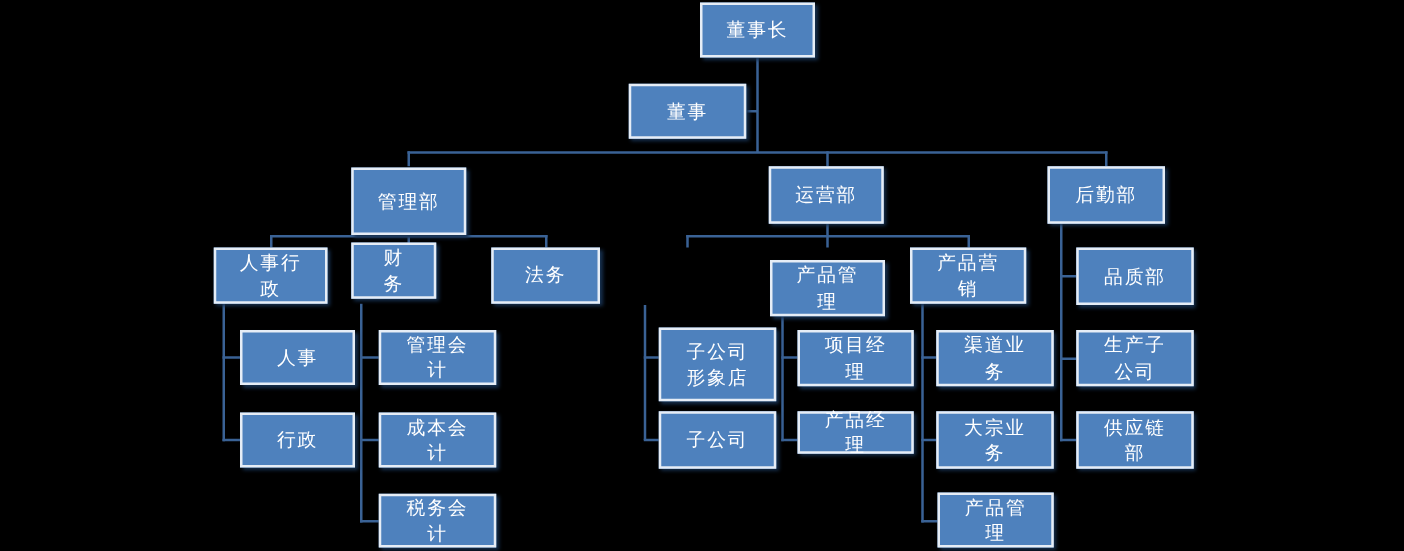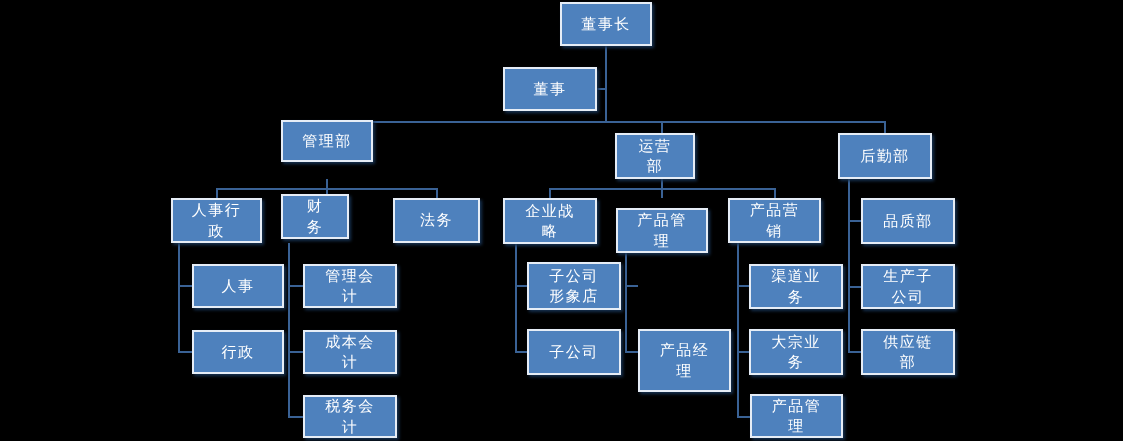--- a/index.html
+++ b/index.html
@@ -88,78 +88,78 @@
   <div class="conn" style="left:737px;top:351px;width:12px;height:2px"></div>
   <div class="conn" style="left:737px;top:416px;width:13px;height:2px"></div>
 
   <div class="node" style="left:560px;top:2px;width:92px;height:44px">
     <span>董事长</span>
   </div>
   <div class="node" style="left:503px;top:67px;width:94px;height:44px">
     <span>董事</span>
   </div>
 
-  <div class="node" style="left:281px;top:120px;width:92px;height:42px">
+  <div class="node" style="left:281px;top:134px;width:92px;height:54px">
     <span>管理部</span>
   </div>
-  <div class="node" style="left:615px;top:133px;width:80px;height:46px">
+  <div class="node" style="left:615px;top:133px;width:92px;height:46px">
     <span>运营部</span>
   </div>
   <div class="node" style="left:838px;top:133px;width:94px;height:46px">
     <span>后勤部</span>
   </div>
 
   <div class="node" style="left:171px;top:198px;width:91px;height:45px">
     <span>人事行政</span>
   </div>
   <div class="node" style="left:281px;top:194px;width:68px;height:45px">
     <span>财务</span>
   </div>
   <div class="node" style="left:393px;top:198px;width:87px;height:45px">
     <span>法务</span>
-  </div>
-  <div class="node" style="left:503px;top:198px;width:94px;height:46px">
-    <span>企业战略</span>
   </div>
   <div class="node" style="left:616px;top:208px;width:92px;height:45px">
     <span>产品管理</span>
   </div>
   <div class="node" style="left:728px;top:198px;width:93px;height:45px">
     <span>产品营销</span>
   </div>
   <div class="node" style="left:861px;top:198px;width:94px;height:46px">
     <span>品质部</span>
   </div>
 
   <div class="node" style="left:192px;top:264px;width:92px;height:44px">
     <span>人事</span>
   </div>
   <div class="node" style="left:303px;top:264px;width:94px;height:44px">
     <span>管理会计</span>
   </div>
-  <div class="node" style="left:527px;top:262px;width:94px;height:48px">
+  <div class="node" style="left:527px;top:262px;width:94px;height:59px">
     <span>子公司形象店</span>
+  </div>
+  <div class="node" style="left:638px;top:264px;width:93px;height:45px">
+    <span>项目经理</span>
   </div>
   <div class="node" style="left:749px;top:264px;width:94px;height:45px">
     <span>渠道业务</span>
   </div>
   <div class="node" style="left:861px;top:264px;width:94px;height:45px">
     <span>生产子公司</span>
   </div>
 
   <div class="node" style="left:303px;top:330px;width:94px;height:44px">
     <span>成本会计</span>
   </div>
   <div class="node" style="left:192px;top:330px;width:92px;height:44px">
     <span>行政</span>
   </div>
   <div class="node" style="left:527px;top:329px;width:94px;height:46px">
     <span>子公司</span>
   </div>
-  <div class="node" style="left:638px;top:329px;width:93px;height:63px">
+  <div class="node" style="left:638px;top:329px;width:93px;height:34px">
     <span>产品经理</span>
   </div>
   <div class="node" style="left:749px;top:329px;width:94px;height:46px">
     <span>大宗业务</span>
   </div>
   <div class="node" style="left:861px;top:329px;width:94px;height:46px">
     <span>供应链部</span>
   </div>
 
   <div class="node" style="left:303px;top:395px;width:94px;height:43px">

